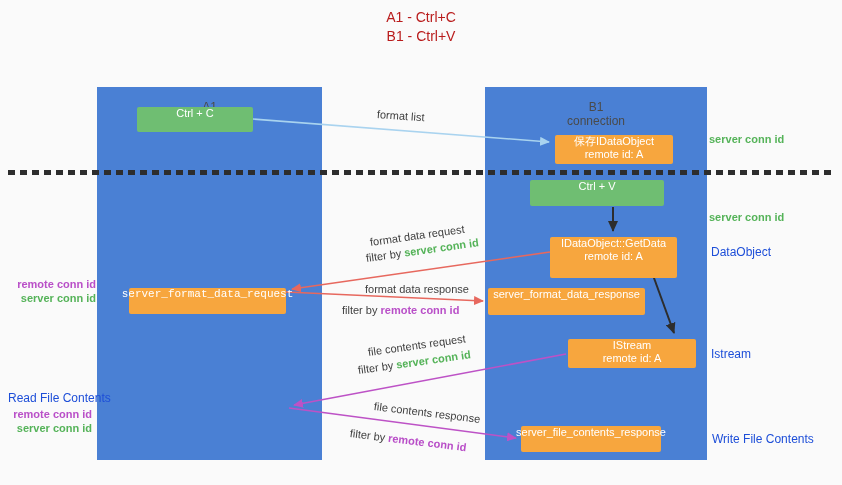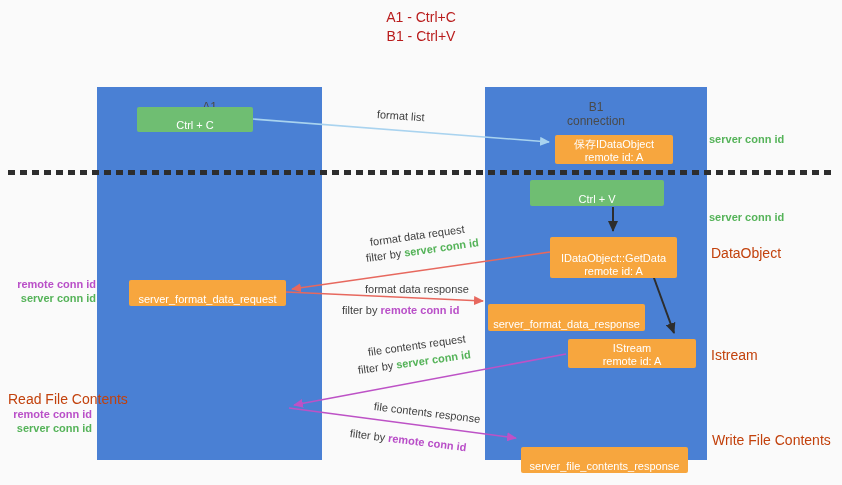--- a/index.html
+++ b/index.html
@@ -9,34 +9,34 @@
          font-size:14px;line-height:19px;color:#b91c1c;z-index:3;}
   .hdr{position:absolute;top:56px;text-align:center;font-size:12px;line-height:14px;color:#4a4a4a;z-index:3;margin-top:44px;}
   .hdr.left{left:97px;width:225px;}
   .hdr.right{left:485px;width:222px;}
   .col{position:absolute;top:87px;height:373px;background:var(--column-blue);z-index:1;}
   .col.left{left:97px;width:225px;}
   .col.right{left:485px;width:222px;}
   .dotted{position:absolute;left:8px;top:170px;width:828px;height:5px;z-index:2;
           background:repeating-linear-gradient(to right,var(--black-arrow) 0 7px,transparent 7px 12px);}
   svg.arrows{position:absolute;left:0;top:0;z-index:2;}
-  .node{position:absolute;display:flex;flex-direction:column;align-items:center;justify-content:flex-end;
+  .node{position:absolute;display:flex;flex-direction:column;align-items:center;justify-content:flex-start;
         color:#fff;font-size:11px;line-height:13px;text-align:center;border-radius:2px;z-index:3;}
   .node.orange{background:var(--node-orange);}
   .node.btn-green{background:var(--button-green);}
   .lbl{position:absolute;font-size:11px;color:#3f3f3f;white-space:nowrap;z-index:3;}
   .rot-up{transform:rotate(-8deg);transform-origin:left center;}
   .rot-dn{transform:rotate(7deg);transform-origin:left center;}
   .rot-sl{transform:rotate(4deg);transform-origin:left center;}
   .key-green{color:var(--green-text);font-weight:bold;}
   .key-purple{color:var(--purple-text);font-weight:bold;}
   .side{position:absolute;font-size:11px;font-weight:bold;white-space:nowrap;z-index:3;}
   .side.txt-green{color:var(--green-text);}
   .side.txt-purple{color:var(--purple-text);}
-  .side.txt-dark{color:#c2410c;font-weight:normal;font-size:14px;}
+  .side.txt-dark{color:#1d4ed8;font-weight:normal;font-size:12px;}
   .ralign{text-align:right;}
 </style>
 </head>
 <body>
 
 <div class="stage">
 
   <div class="title">
     <div>A1 - Ctrl+C</div>
     <div>B1 - Ctrl+V</div>
@@ -91,35 +91,35 @@
 
   <div class="node btn-green" style="left:530px;top:180px;width:134px;height:26px;">
     <span>Ctrl + V</span>
   </div>
 
   <div class="node orange" style="left:550px;top:237px;width:127px;height:41px;">
     <span>IDataObject::GetData</span>
     <span>remote id: A</span>
   </div>
 
-  <div class="node orange" style="left:129px;top:280px;width:157px;height:26px;">
+  <div class="node orange" style="left:129px;top:288px;width:157px;height:26px;font-family:Liberation Mono, monospace;">
     <span>server_format_data_request</span>
   </div>
 
-  <div class="node orange" style="left:488px;top:288px;width:157px;height:27px;margin-top:16px;">
+  <div class="node orange" style="left:488px;top:288px;width:157px;height:27px;">
     <span>server_format_data_response</span>
   </div>
 
   <div class="node orange" style="left:568px;top:339px;width:128px;height:29px;">
     <span>IStream</span>
     <span>remote id: A</span>
   </div>
 
 
-  <div class="node orange" style="left:521px;top:426px;width:167px;height:26px;margin-top:21px;">
+  <div class="node orange" style="left:521px;top:426px;width:140px;height:26px;">
     <span>server_file_contents_response</span>
   </div>
 
   <div class="lbl rot-sl" style="left:377px;top:108px;">format list</div>
 
   <div class="lbl rot-up" style="left:370px;top:236px;">format data request</div>
   <div class="lbl rot-up" style="left:366px;top:252px;">
     <span>filter by</span>
     <span class="key-green">server conn id</span>
   </div>

